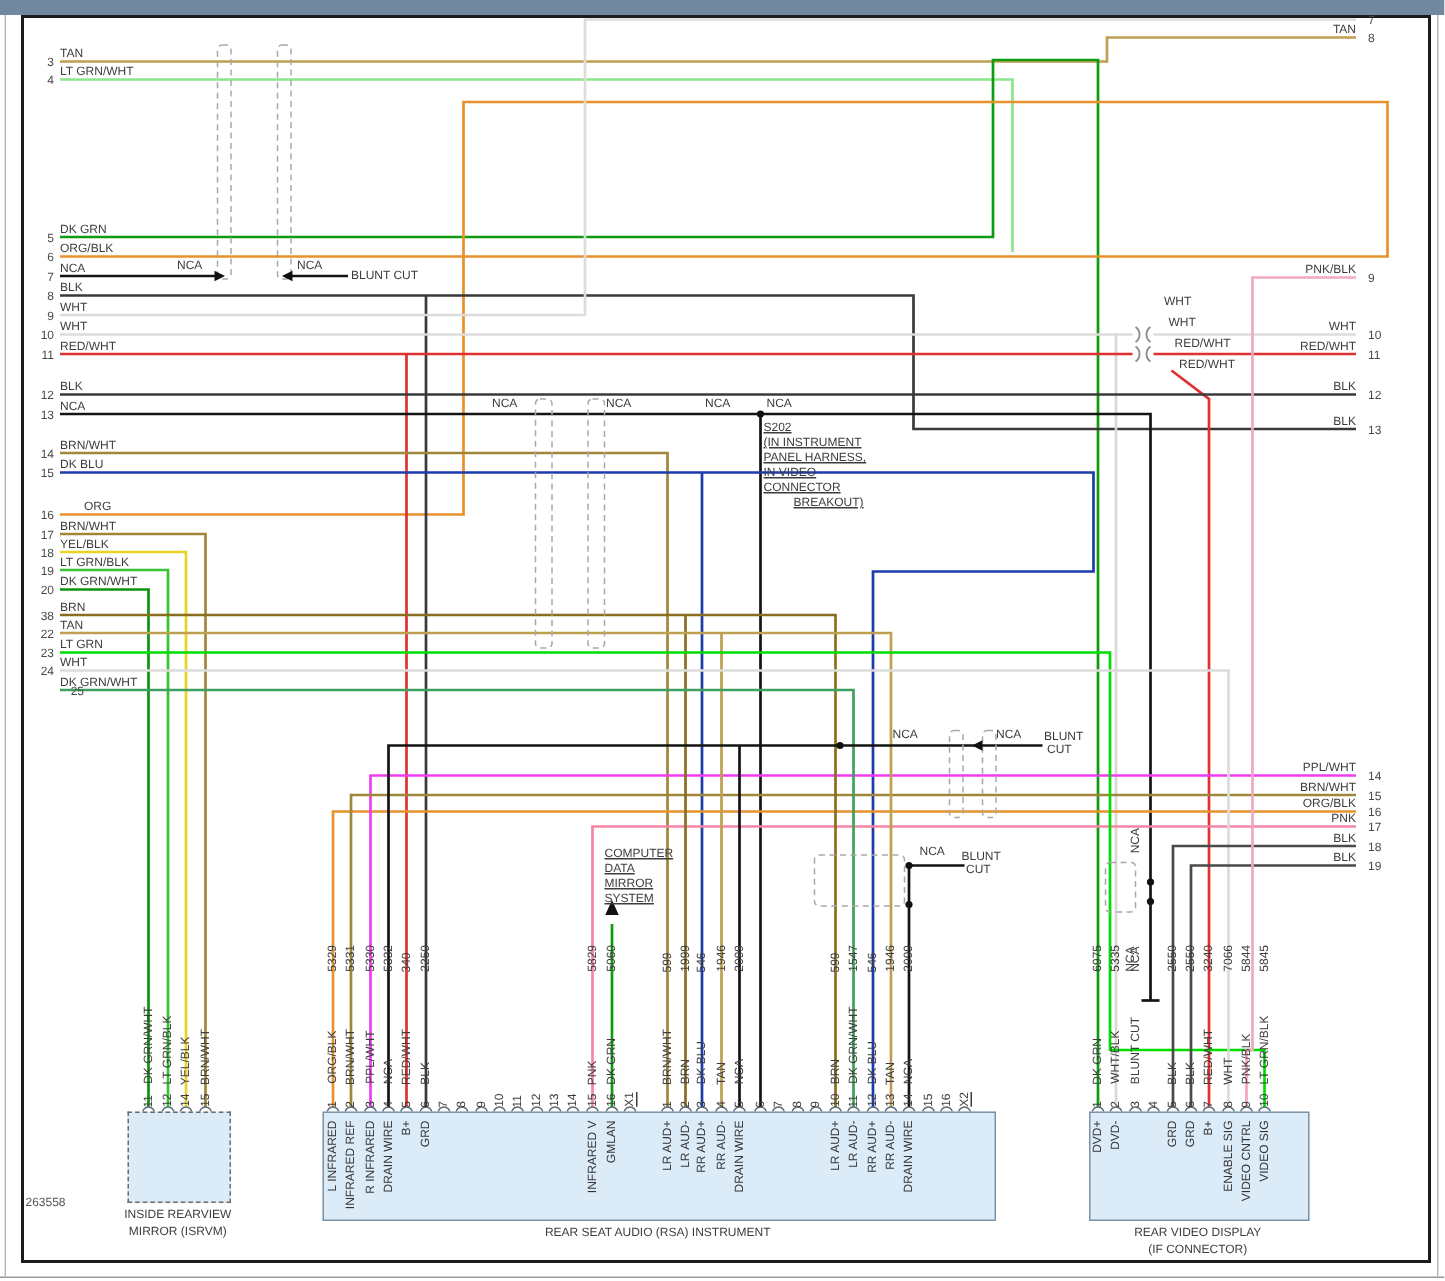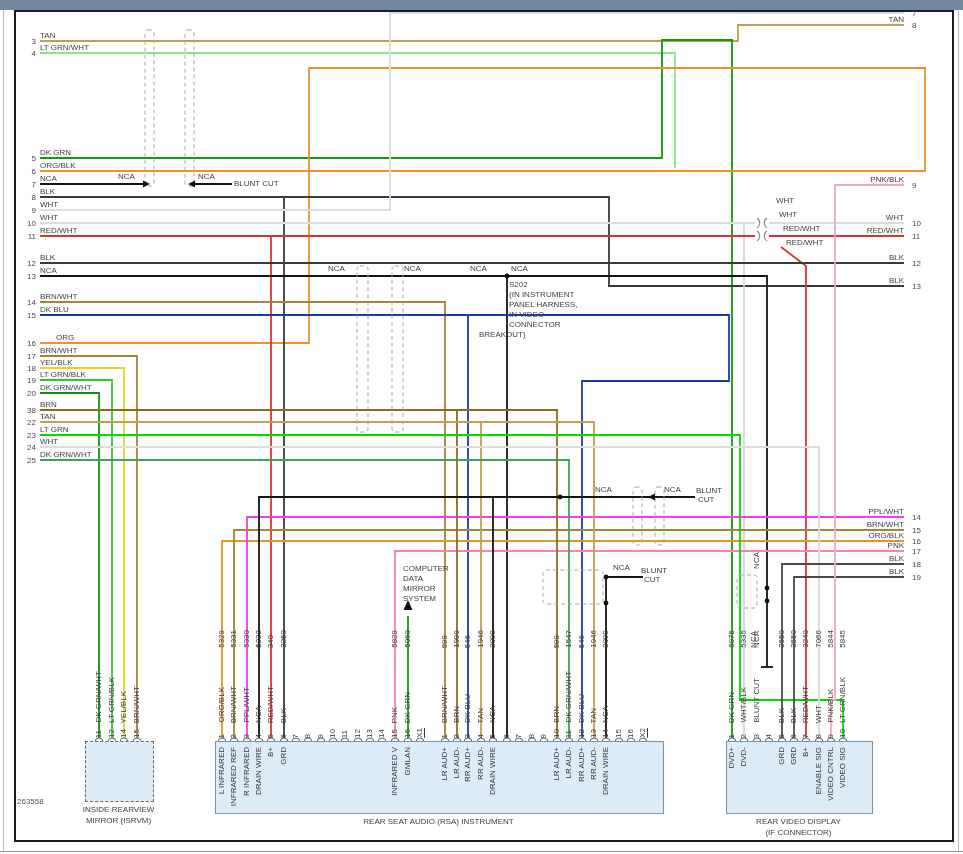--- a/index.html
+++ b/index.html
@@ -12,21 +12,21 @@
   .lbl{position:absolute;font-size:8px;line-height:9px;color:#3d3d3d;
        white-space:nowrap;z-index:6;}
   .pinnum{color:#4a4a4a;}
   .vt{position:absolute;writing-mode:vertical-rl;transform:rotate(180deg);
       font-size:8px;line-height:9px;color:#3d3d3d;white-space:nowrap;z-index:6;}
   .vt.marker{text-decoration:underline;}
   .connbox{position:absolute;background:#dcebf8;border:1px solid #7e93a6;z-index:4;}
   .connbox.dashed{border:1px dashed #6b6b6b;}
   .caption{position:absolute;font-size:8px;color:#3d3d3d;text-align:center;z-index:6;}
   .note{position:absolute;font-size:8px;line-height:10px;color:#3d3d3d;
-        white-space:nowrap;z-index:6;}
+        white-space:nowrap;z-index:6;text-decoration:underline;}
   .rlbl{position:absolute;font-size:8px;color:#3d3d3d;text-align:right;
         white-space:nowrap;z-index:6;}
 </style>
 </head>
 <body>
 
 <div id="topbar" style="background: rgb(113, 136, 158);"></div>
 <div class="hairline" style="left:3px;top:10px;width:1px;height:841px;"></div>
 <div class="hairline" style="left:958px;top:10px;width:1px;height:841px;"></div>
 <div class="hairline" style="left:0;top:851px;width:963px;height:1px;background:#9a9a9a;"></div>
@@ -189,21 +189,21 @@
     <div class="lbl pinnum" style="left: 14px; top: 389px; width: 22px; text-align: right;">20</div>
     <div class="lbl" style="left: 40px; top: 383px;">DK GRN/WHT</div>
     <div class="lbl pinnum" style="left: 14px; top: 406px; width: 22px; text-align: right;">38</div>
     <div class="lbl" style="left: 40px; top: 400px;">BRN</div>
     <div class="lbl pinnum" style="left: 14px; top: 418px; width: 22px; text-align: right;">22</div>
     <div class="lbl" style="left: 40px; top: 412px;">TAN</div>
     <div class="lbl pinnum" style="left: 14px; top: 431px; width: 22px; text-align: right;">23</div>
     <div class="lbl" style="left: 40px; top: 425px;">LT GRN</div>
     <div class="lbl pinnum" style="left: 14px; top: 443px; width: 22px; text-align: right;">24</div>
     <div class="lbl" style="left: 40px; top: 437px;">WHT</div>
-    <div class="lbl pinnum" style="left: 14px; top: 456px; width: 22px; text-align: right;">25</div>
+    <div class="lbl pinnum" style="left: 14px; top: 456px; width: 42px; text-align: right;">25</div>
     <div class="lbl" style="left: 40px; top: 450px;">DK GRN/WHT</div>
     <div class="lbl pinnum" style="left: 912px; top: 9px;">7</div>
     <div class="lbl pinnum" style="left: 912px; top: 21px;">8</div>
     <div class="rlbl" style="right: 59px; top: 15px;">TAN</div>
     <div class="lbl pinnum" style="left: 912px; top: 181px;">9</div>
     <div class="rlbl" style="right: 59px; top: 175px;">PNK/BLK</div>
     <div class="lbl pinnum" style="left: 912px; top: 219px;">10</div>
     <div class="rlbl" style="right: 59px; top: 213px;">WHT</div>
     <div class="lbl pinnum" style="left: 912px; top: 232px;">11</div>
     <div class="rlbl" style="right: 59px; top: 226px;">RED/WHT</div>
@@ -241,21 +241,21 @@
     <div class="lbl" style="left: 779px; top: 210px;">WHT</div>
     <div class="lbl" style="left: 783px; top: 224px;">RED/WHT</div>
     <div class="lbl" style="left: 786px; top: 238px;">RED/WHT</div>
     <div class="vt" style="left: 752px; top: 552px;">NCA</div>
     <div class="vt" style="left: 749px; bottom: 206px;">NCA</div>
     <div class="note" style="left: 509px; top: 280px;">S202</div>
     <div class="note" style="left: 509px; top: 290px;">(IN INSTRUMENT</div>
     <div class="note" style="left: 509px; top: 300px;">PANEL HARNESS,</div>
     <div class="note" style="left: 509px; top: 310px;">IN VIDEO</div>
     <div class="note" style="left: 509px; top: 320px; text-align: center;">CONNECTOR</div>
-    <div class="note" style="left: 479px; top: 330px;">BREAKOUT)</div>
+    <div class="note" style="left: 529px; top: 330px;">BREAKOUT)</div>
     <div class="note" style="left: 403px; top: 564px;">COMPUTER</div>
     <div class="note" style="left: 403px; top: 574px;">DATA</div>
     <div class="note" style="left: 403px; top: 584px;">MIRROR</div>
     <div class="note" style="left: 403px; top: 594px;">SYSTEM</div>
     <div class="connbox dashed" style="left: 85px; top: 741px; width: 67px; height: 59px;"></div>
     <div class="caption" style="left: 65px; top: 805px; width: 107px;">INSIDE REARVIEW</div>
     <div class="caption" style="left: 65px; top: 816px; width: 107px;">MIRROR (ISRVM)</div>
     <div class="vt" style="left: 94px; bottom: 116px;">11</div>
     <div class="vt" style="left: 94px; bottom: 131px;">DK GRN/WHT</div>
     <div class="vt" style="left: 107px; bottom: 116px;">12</div>

